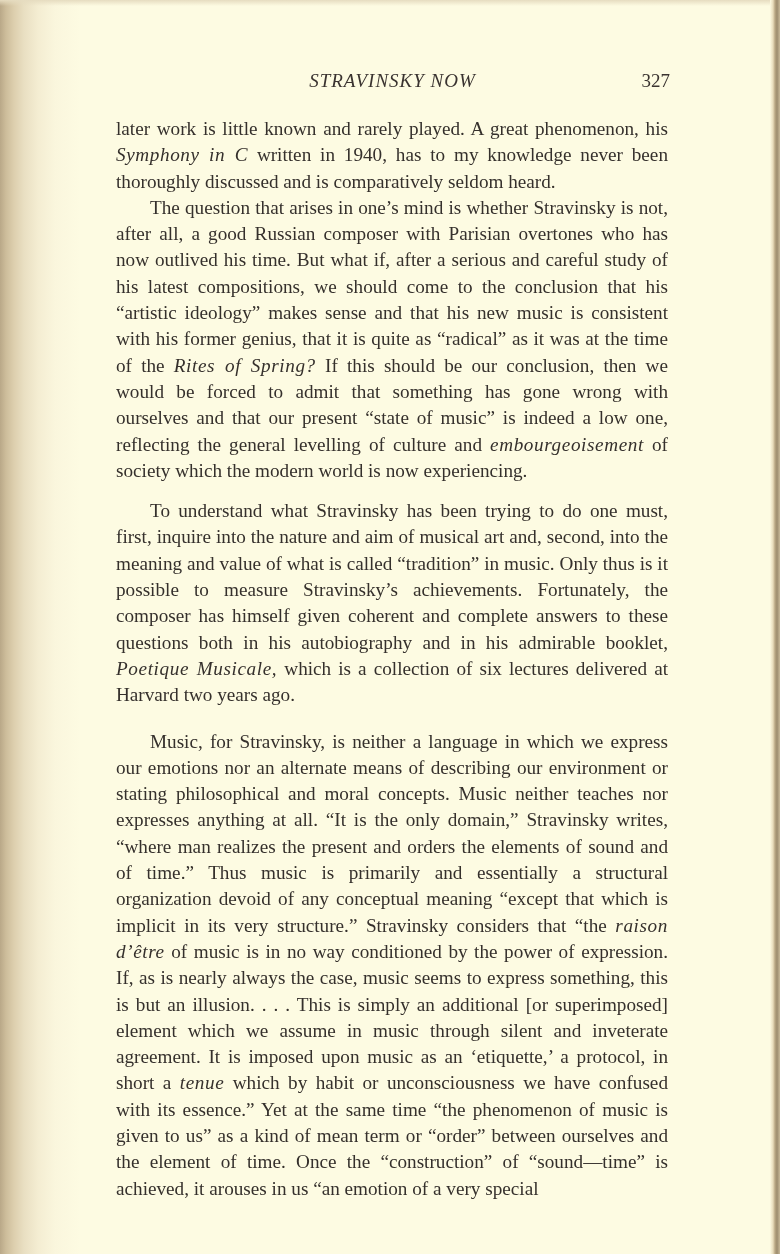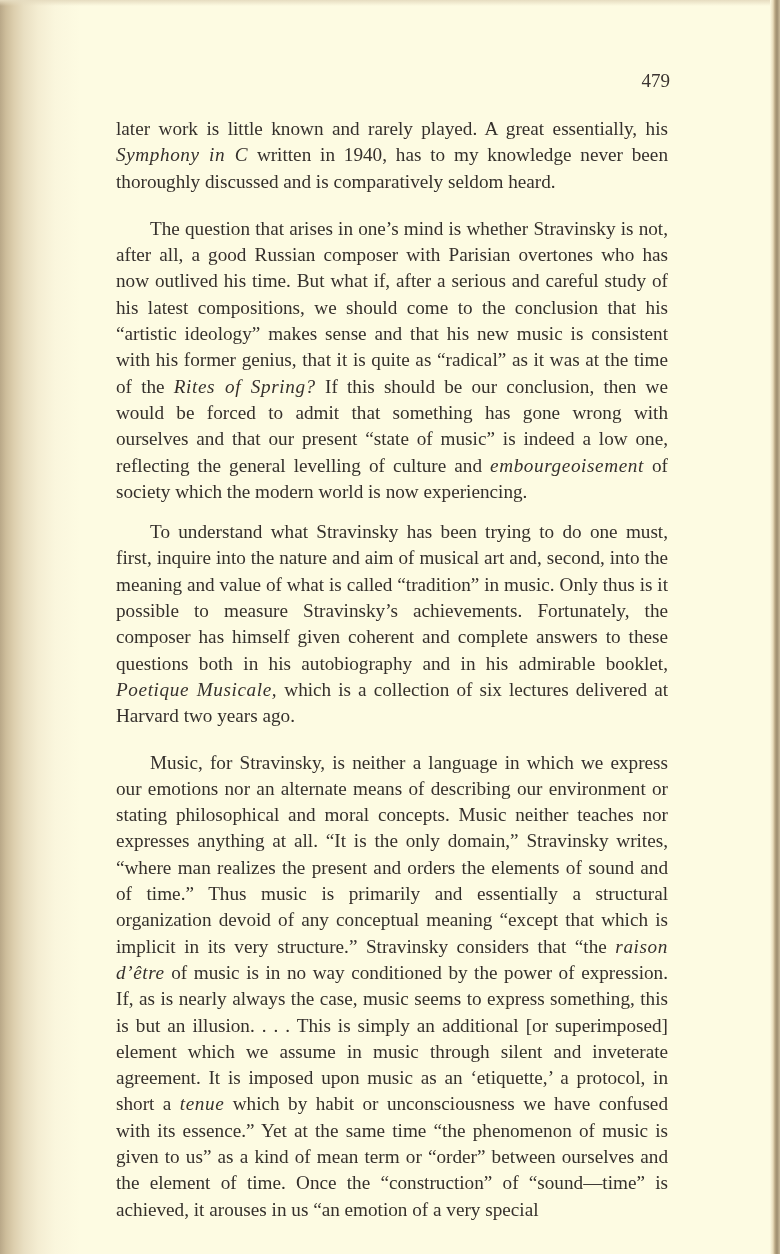--- a/index.html
+++ b/index.html
@@ -75,21 +75,21 @@
       line-height: 26.3px;
       color: #35302c;
       text-align: justify;
       hyphens: none;
     }
     .body-text p {
       margin: 0;
     }
     .body-text p.indent {
       text-indent: 34px;
-      margin-top: 21px;
+      margin-top: 0;
     }
     .body-text p.section-start {
       text-indent: 34px;
       margin-top: 14px;
     }
     .body-text p.cont {
       text-indent: 34px;
       margin-top: 20px;
     }
     .body-text em {
@@ -97,26 +97,27 @@
     }
   </style>
 </head>
 <body>
 
 <div class="page">
   <div class="top-shadow"></div>
   <div class="right-edge"></div>
 
   <div class="running-head">
-    <span class="page-number">479</span>
+    <span class="running-title">STRAVINSKY NOW</span>
+    <span class="page-number">327</span>
   </div>
 
   <div class="body-text" id="body-text">
     <p class="first">
-      <span>later work is little known and rarely played. A great essentially, his </span><em>Symphony in C</em><span> written in 1940, has to my knowledge never been thoroughly discussed and is comparatively seldom heard.</span>
+      <span>later work is little known and rarely played. A great phenomenon, his </span><em>Symphony in C</em><span> written in 1940, has to my knowledge never been thoroughly discussed and is comparatively seldom heard.</span>
     </p>
     <p class="indent">
       <span>The question that arises in one’s mind is whether Stravinsky is not, after all, a good Russian composer with Parisian overtones who has now outlived his time. But what if, after a serious and careful study of his latest compositions, we should come to the conclusion that his “artistic ideology” makes sense and that his new music is consistent with his former genius, that it is quite as “radical” as it was at the time of the </span><em>Rites of Spring?</em><span> If this should be our conclusion, then we would be forced to admit that something has gone wrong with ourselves and that our present “state of music” is indeed a low one, reflecting the general levelling of culture and </span><em>embourgeoisement</em><span> of society which the modern world is now experiencing.</span>
     </p>
     <p class="section-start">
       <span>To understand what Stravinsky has been trying to do one must, first, inquire into the nature and aim of musical art and, second, into the meaning and value of what is called “tradition” in music. Only thus is it possible to measure Stravinsky’s achievements. Fortunately, the composer has himself given coherent and complete answers to these questions both in his autobiography and in his admirable booklet, </span><em>Poetique Musicale,</em><span> which is a collection of six lectures delivered at Harvard two years ago.</span>
     </p>
     <p class="cont">
       <span>Music, for Stravinsky, is neither a language in which we express our emotions nor an alternate means of describing our environment or stating philosophical and moral concepts. Music neither teaches nor expresses anything at all. “It is the only domain,” Stravinsky writes, “where man realizes the present and orders the elements of sound and of time.” Thus music is primarily and essentially a structural organization devoid of any conceptual meaning “except that which is implicit in its very structure.” Stravinsky considers that “the </span><em>raison d’être</em><span> of music is in no way conditioned by the power of expression. If, as is nearly always the case, music seems to express something, this is but an illusion. . . . This is simply an additional [or superimposed] element which we assume in music through silent and inveterate agreement. It is imposed upon music as an ‘etiquette,’ a protocol, in short a </span><em>tenue</em><span> which by habit or unconsciousness we have confused with its essence.” Yet at the same time “the phenomenon of music is given to us” as a kind of mean term or “order” between ourselves and the element of time. Once the “construction” of “sound—time” is achieved, it arouses in us “an emotion of a very special</span>
     </p>

